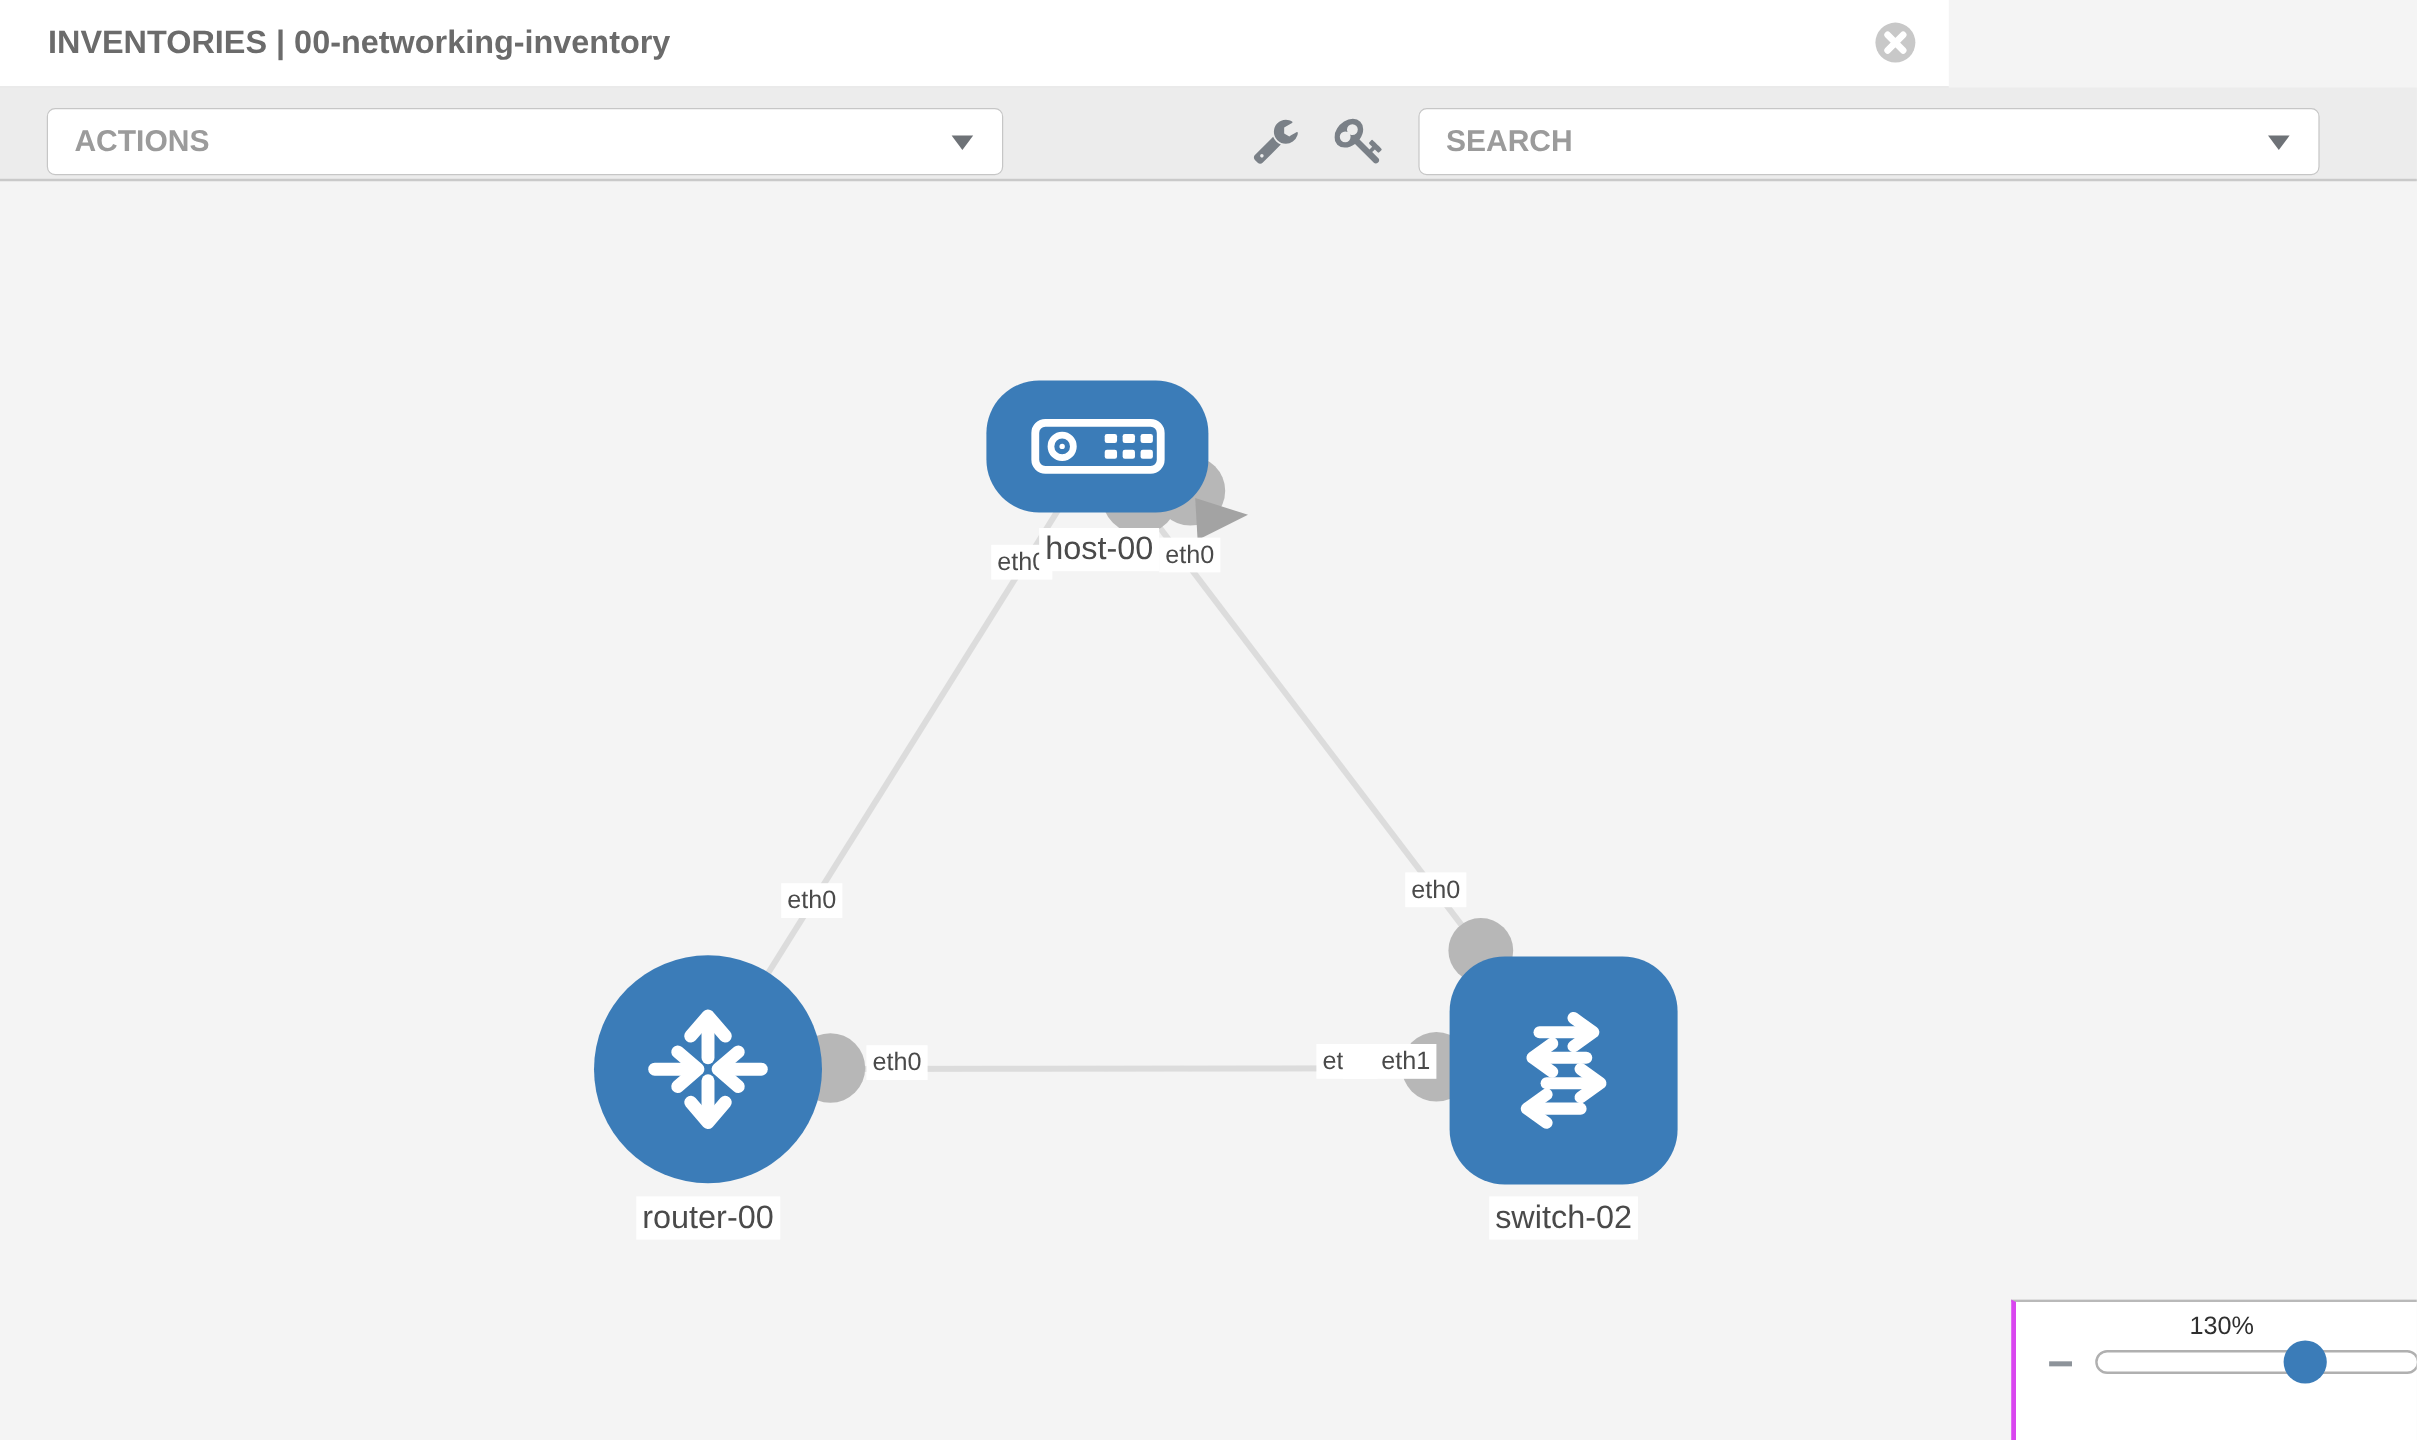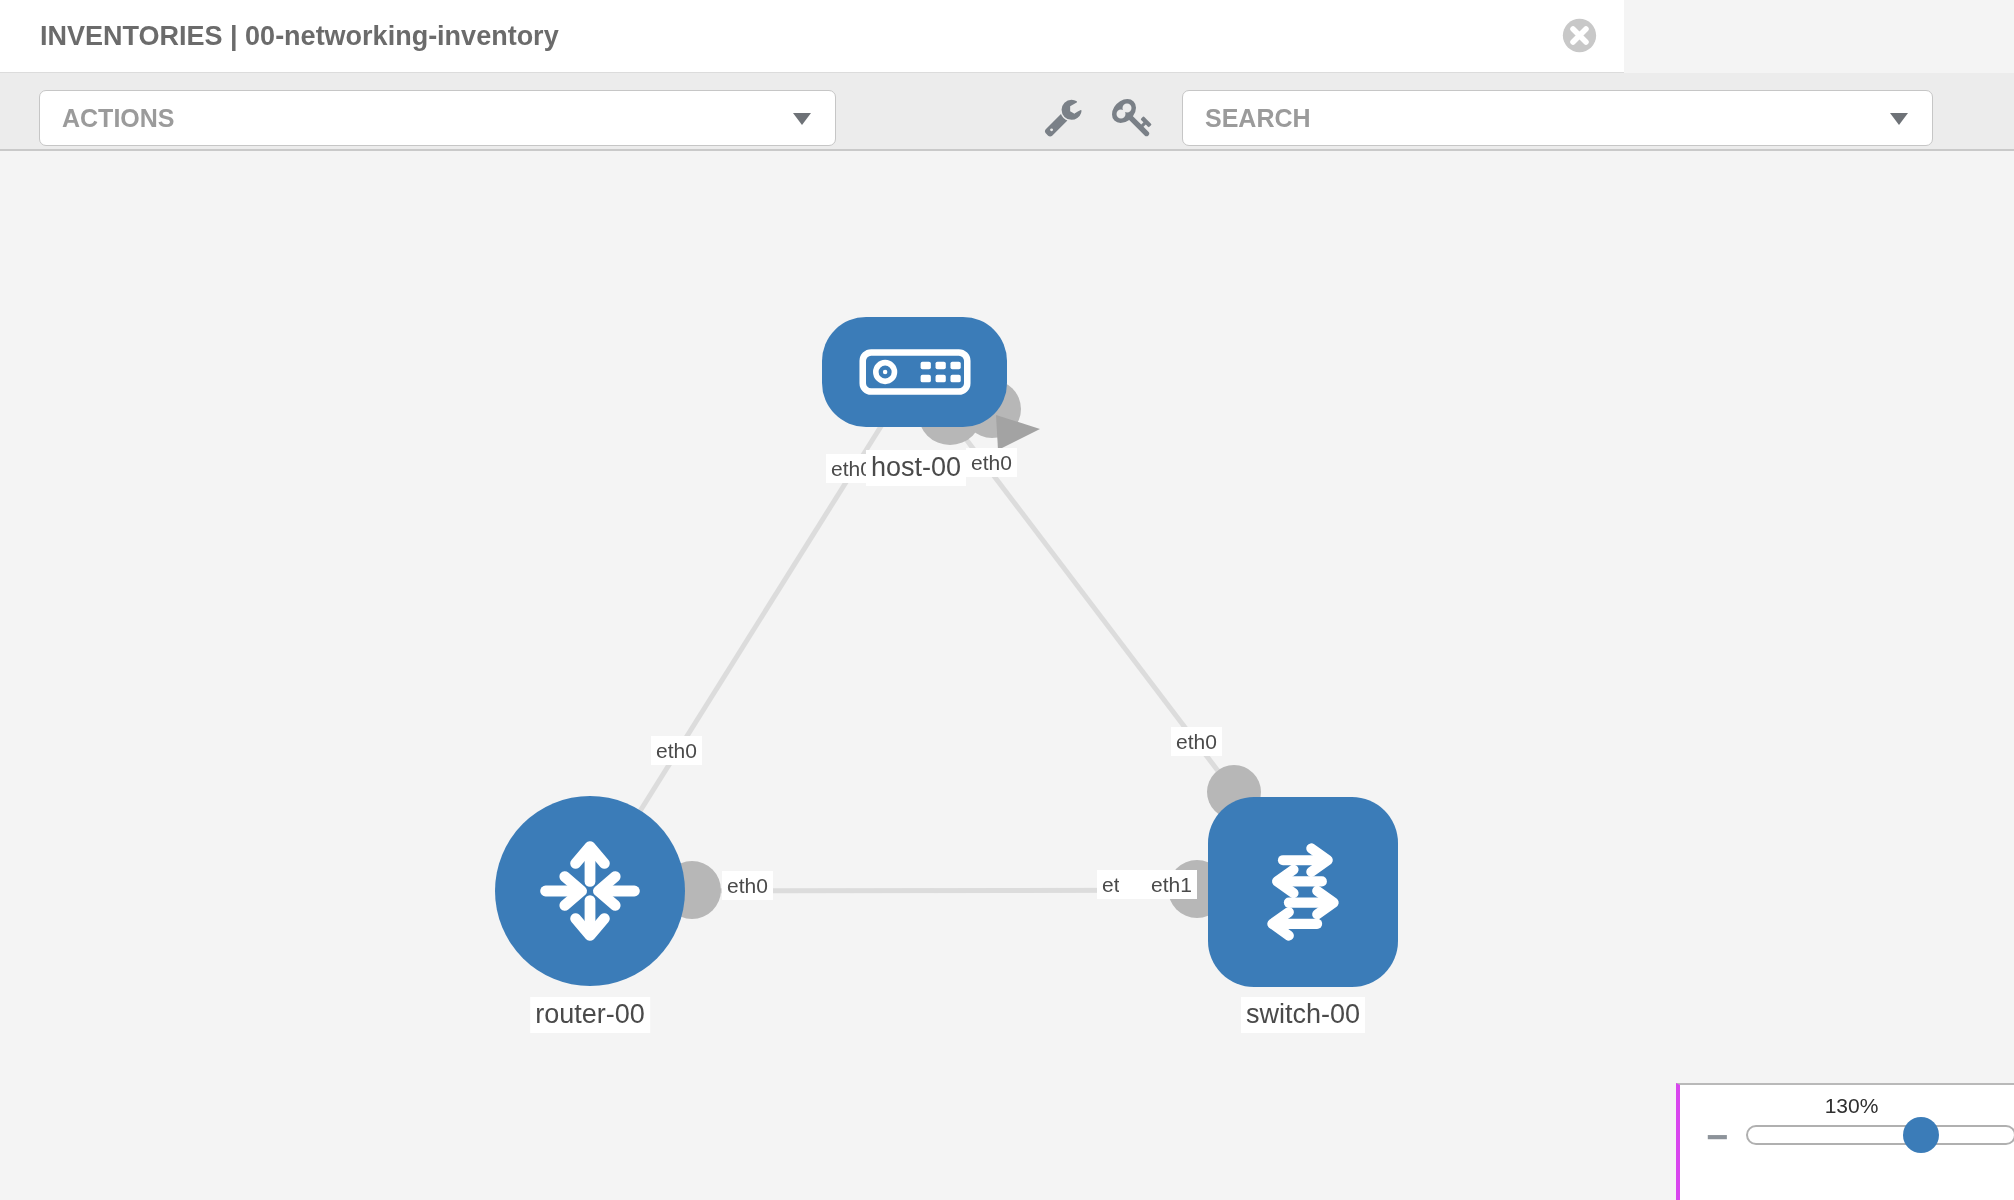--- a/index.html
+++ b/index.html
@@ -178,32 +178,32 @@
         <path d="M42 31 L28 41 L42 51"></path>
       <path d="M38 59 L69 59"></path>
         <path d="M62 49 L76 59 L62 69"></path>
       <path d="M62 77 L31 77"></path>
         <path d="M38 67 L24 77 L38 87"></path>
     </svg>
   </div>
 
   <span class="lbl if-lbl" style="left:826px;top:303px;">eth0</span>
   <span class="lbl if-lbl" style="left:966px;top:297px;">eth0</span>
-  <span class="lbl node-lbl" style="left:916px;top:299px;text-align:right;">host-00</span>
+  <span class="lbl node-lbl" style="left:916px;top:289px;text-align:right;">host-00</span>
 
   <span class="lbl if-lbl" style="left:651px;top:585px;">eth0</span>
   <span class="lbl if-lbl" style="left:1171px;top:576px;">eth0</span>
 
   <span class="lbl if-lbl" style="left:722px;top:720px;">eth0</span>
 
   <span class="lbl if-lbl" style="left:1097px;top:719px;">eth0</span>
   <span class="lbl if-lbl if-lbl-front" style="left:1119px;top:719px;padding-left:32px;">eth1</span>
 
   <span class="lbl node-lbl" style="left:590px;top:846px;">router-00</span>
-  <span class="lbl node-lbl" style="left:1303px;top:846px;">switch-00</span>
+  <span class="lbl node-lbl" style="left:1303px;top:846px;">switch-02</span>
 
   <div class="zoom-panel">
     <div class="zoom-value">130%</div>
     <button class="zoom-minus">−</button>
     <div class="zoom-track"></div>
     <div class="zoom-thumb"></div>
     <button class="zoom-plus">+</button>
   </div>
 
 </div>

